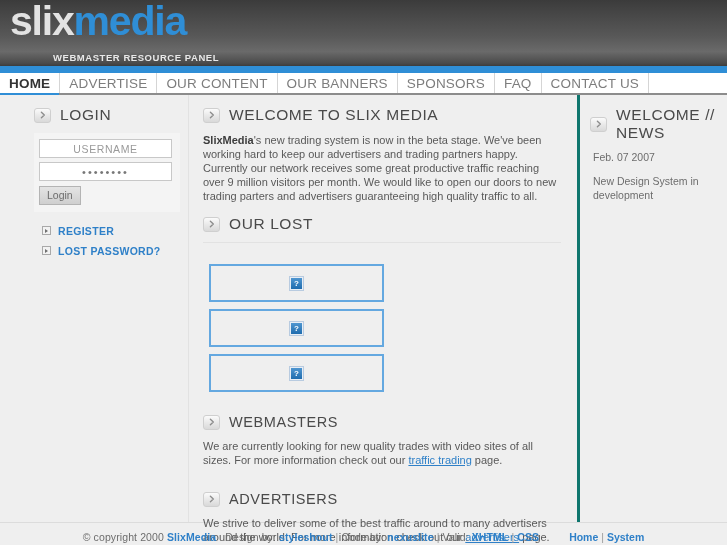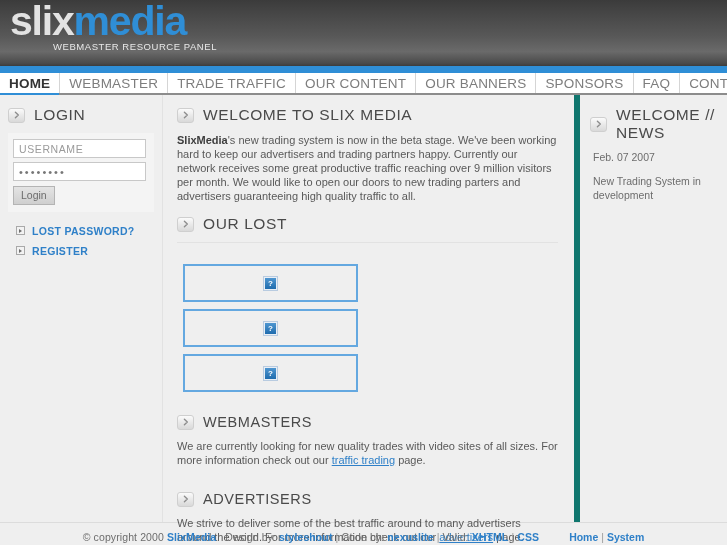--- a/index.html
+++ b/index.html
@@ -30,24 +30,24 @@
     left: 10px; top: -2px;
     font-size: 41px;
     font-weight: bold;
     letter-spacing: -1.2px;
     line-height: 46px;
   }
   .logo .part-a { color: #e2e2e2; }
   .logo .part-b { color: #2f8ed6; }
   .tagline {
     position: absolute;
-    left: 53px; top: 41px;
+    left: 53px; top: 52px;
     color: #e8e8e8;
     font-size: 9.5px;
-    font-weight: normal;
+    font-weight: bold;
     letter-spacing: 0.55px;
   }
   .bluebar {
     height: 7px;
     background: #2f8ed6;
   }
 
   
   .nav {
     height: 22px;
@@ -81,31 +81,32 @@
     left: 0; right: 0; bottom: -2px;
     height: 2px;
     background: #2f8ed6;
   }
 
   
   .wrap {
     display: flex;
     height: 427px;
     background: #efefef;
+    padding-left: 26px;
   }
   .col-left {
     width: 163px;
     flex: 0 0 163px;
     padding: 11px 0 0 0;
     border-right: 1px solid #e2e2e2;
   }
   .col-mid {
     flex: 1 1 auto;
     padding: 11px 16px 0 14px;
-    border-right: 6px solid #0f766e;
+    border-right: 3px solid #0f766e;
   }
   .col-right {
     width: 147px;
     flex: 0 0 147px;
     padding: 11px 8px 0 10px;
   }
 
   
   .sec-head {
     display: flex;
@@ -146,20 +147,21 @@
     height: 19px;
     margin-bottom: 4px;
     border: 1px solid #c8c8c8;
     background: #ffffff;
     font-family: "Liberation Sans", sans-serif;
     font-size: 10.5px;
     color: #9a9a9a;
     letter-spacing: 0.6px;
     padding: 0 5px;
     outline: none;
+    text-align: center;
   }
   .inp.pw { color: #777; letter-spacing: 2px; font-size: 11px; }
   .btn-login {
     height: 19px;
     min-width: 37px;
     padding: 0 7px;
     border: 1px solid #b4b4b4;
     background: linear-gradient(to bottom, #e4e4e4, #cfcfcf);
     color: #6d6d6d;
     font-size: 10.5px;
@@ -292,22 +294,21 @@
   <div class="header">
     <div class="logo">
       <span class="part-a">slix</span><span class="part-b">media</span>
     </div>
     <div class="tagline">WEBMASTER RESOURCE PANEL</div>
   </div>
   <div class="bluebar"></div>
 
   <div class="nav">
     <div class="nav-item active">HOME</div>
-    <div class="nav-item">WEBMASTER</div>
-    <div class="nav-item">TRADE TRAFFIC</div>
+    <div class="nav-item">ADVERTISE</div>
     <div class="nav-item">OUR CONTENT</div>
     <div class="nav-item">OUR BANNERS</div>
     <div class="nav-item">SPONSORS</div>
     <div class="nav-item">FAQ</div>
     <div class="nav-item">CONTACT US</div>
   </div>
 
   <div class="wrap">
 
     <div class="col-left">
@@ -324,27 +325,27 @@
         <input class="inp" type="text" value="USERNAME" style="">
         <input class="inp pw" type="text" value="••••••••" style="">
         <button class="btn-login">Login</button>
       </div>
 
       <div class="side-links">
         <div class="side-link">
           <span class="mini-icon">
               <span></span>
             </span>
-          <span class="side-link-label">LOST PASSWORD?</span>
+          <span class="side-link-label">REGISTER</span>
         </div>
         <div class="side-link">
           <span class="mini-icon">
               <span></span>
             </span>
-          <span class="side-link-label">REGISTER</span>
+          <span class="side-link-label">LOST PASSWORD?</span>
         </div>
       </div>
     </div>
 
     <div class="col-mid">
 
       <div class="sec-head">
         <span class="chev">
           <svg width="8" height="8" viewBox="0 0 8 8">
               <path d="M2.4 1.3 L5.3 4 L2.4 6.7" fill="none" stroke="#8d8d8d" stroke-width="1.4" stroke-linecap="round" stroke-linejoin="round"></path>
@@ -407,21 +408,21 @@
     <div class="col-right">
       <div class="sec-head">
         <span class="chev">
           <svg width="8" height="8" viewBox="0 0 8 8">
               <path d="M2.4 1.3 L5.3 4 L2.4 6.7" fill="none" stroke="#8d8d8d" stroke-width="1.4" stroke-linecap="round" stroke-linejoin="round"></path>
             </svg>
         </span>
         <h2 class="sec-title">WELCOME // NEWS</h2>
       </div>
       <div class="news-date">Feb. 07 2007</div>
-      <div class="news-text">New Trading System in development</div>
+      <div class="news-text">New Design System in development</div>
     </div>
 
   </div>
 
   <div class="footer">
     <div class="footer-left">
       <span>© copyright 2000</span>
       <a href="#">SlixMedia</a>
       &nbsp;
       <span>Design by:</span>

